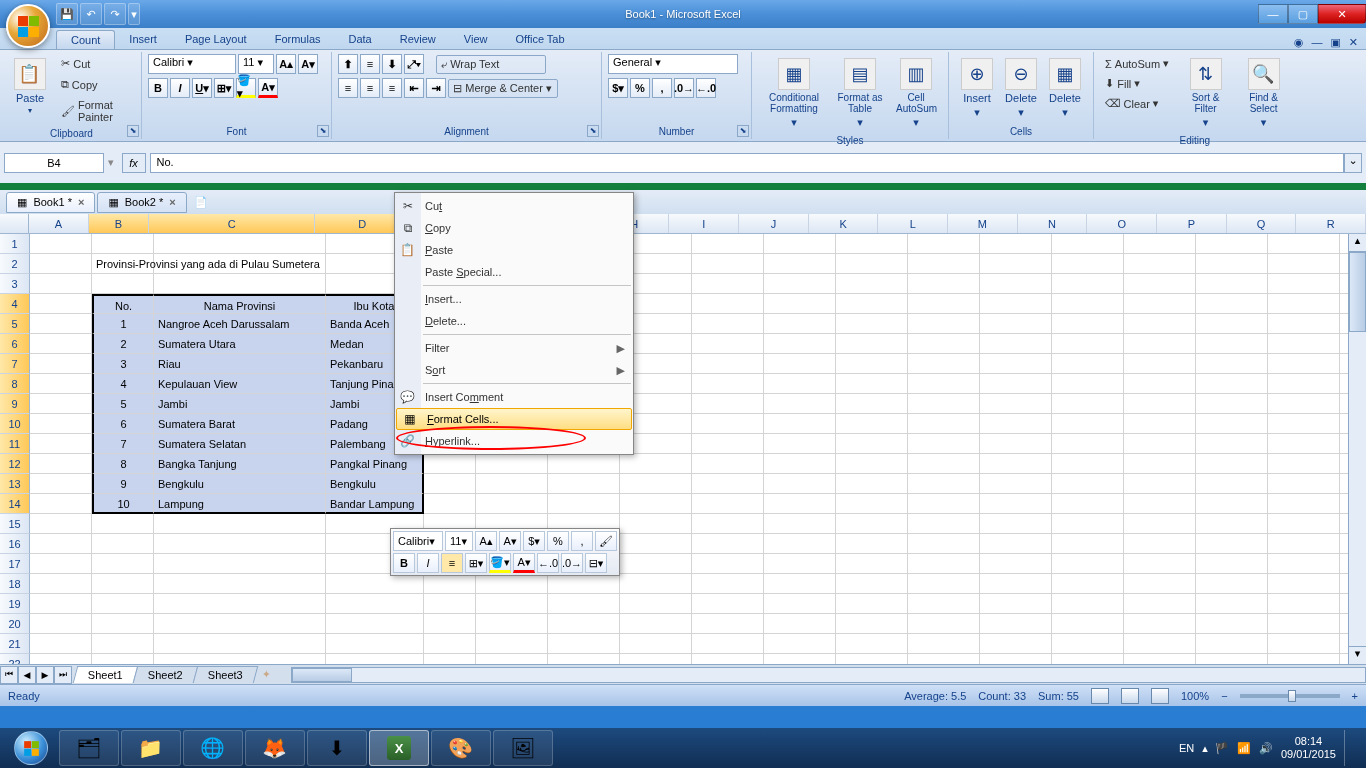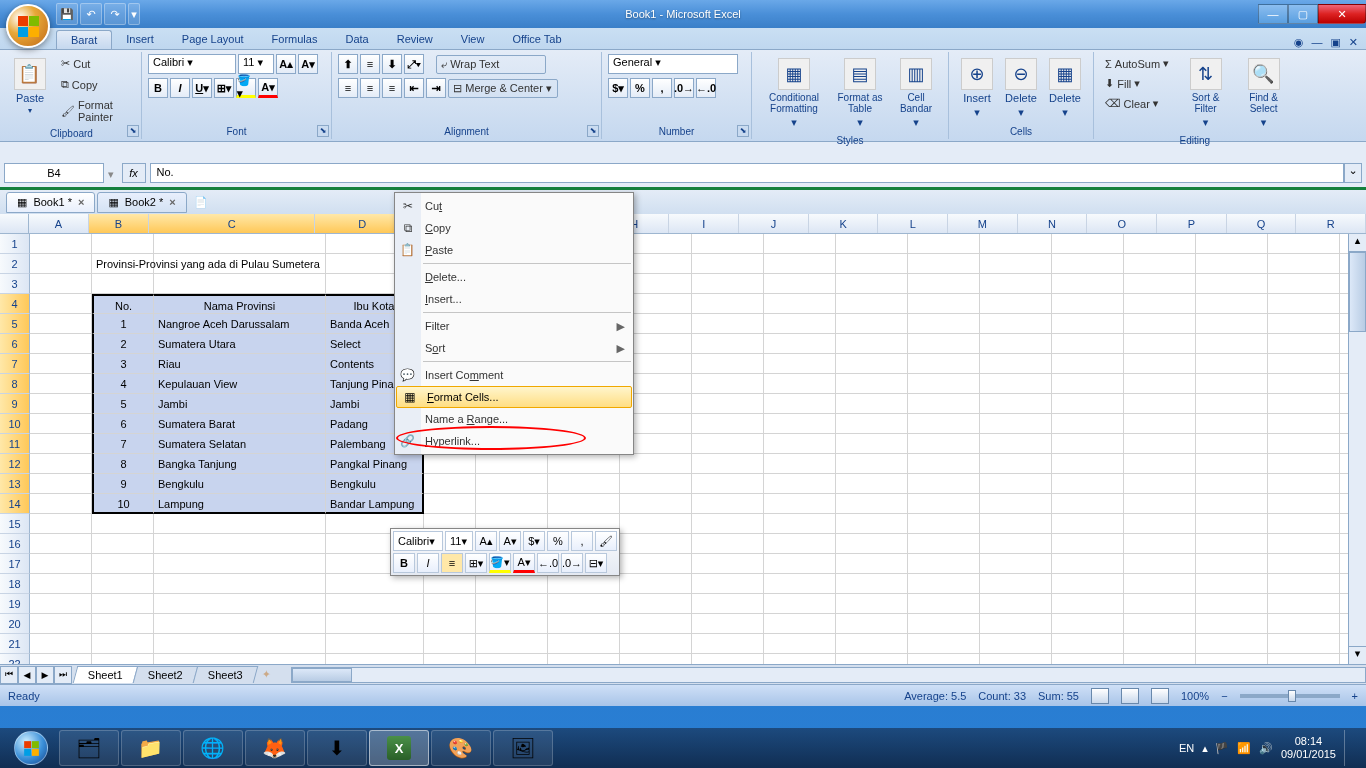--- a/index.html
+++ b/index.html
@@ -34,21 +34,21 @@
 .grp-label{text-align:center;color:#15428b;font-size:10px;padding-top:2px}
 .grp-dlg{position:absolute;right:2px;bottom:2px;width:12px;height:12px;border:1px solid #8ba8c8;color:#15428b;font-size:8px;text-align:center;line-height:10px}
 .rbtn{padding:2px 4px;color:#333;display:flex;align-items:center;gap:3px;border:1px solid transparent;border-radius:2px}
 .big-btn{display:flex;flex-direction:column;align-items:center;padding:4px 6px;gap:2px;color:#15428b}
 .big-icon{width:32px;height:32px;background:#f0f0f0;border:1px solid #ccc;display:flex;align-items:center;justify-content:center;font-size:18px}
 .font-row{display:flex;gap:2px;align-items:center}
 .font-sel{border:1px solid #8ba8c8;background:#fff;padding:1px 4px;height:20px}
 .mini-btn{width:20px;height:20px;border:1px solid #8ba8c8;background:linear-gradient(#fff,#e4ecf7);display:flex;align-items:center;justify-content:center;font-weight:bold}
 
 
-.fbar{height:48px;background:#e4ecf7;border-bottom:3px solid #15803d;display:flex;align-items:flex-end;padding:4px}
+.fbar{height:48px;background:#e4ecf7;border-bottom:7px solid #15803d;display:flex;align-items:center;padding:4px}
 .namebox{width:100px;border:1px solid #8ba8c8;background:#fff;padding:2px 4px;height:20px;text-align:center}
 .fx{width:24px;height:20px;border:1px solid #8ba8c8;background:#e4ecf7;display:flex;align-items:center;justify-content:center;font-style:italic;margin:0 4px}
 .formula{flex:1;border:1px solid #8ba8c8;background:#fff;padding:2px 6px;height:20px}
 
 
 .wbtabs{height:24px;background:linear-gradient(#e4ecf7,#d0dff0);display:flex;align-items:center;padding:0 6px;gap:2px}
 .wbtab{padding:3px 10px;background:linear-gradient(#fff,#e8effc);border:1px solid #8ba8c8;border-radius:3px 3px 0 0;display:flex;gap:6px;align-items:center}
 .wbtab .x{color:#666;font-weight:bold}
 .wbtab.inactive{background:linear-gradient(#e8effc,#d4e2f4)}
 
@@ -129,21 +129,21 @@
   <div class="title-text">Book1 - Microsoft Excel</div>
   <div class="win-controls">
     <div class="win-btn min">—</div>
     <div class="win-btn max">▢</div>
     <div class="win-btn close">✕</div>
   </div>
 </div>
 
 <div class="tabs">
   <div id="ribbon-tabs-holder" style="display:flex">
-      <div class="tab active">Barat</div>
+      <div class="tab active">Count</div>
       <div class="tab">Insert</div>
       <div class="tab">Page Layout</div>
       <div class="tab">Formulas</div>
       <div class="tab">Data</div>
       <div class="tab">Review</div>
       <div class="tab">View</div>
       <div class="tab">Office Tab</div>
     </div>
   <div class="tabs-right">
     <span>◉</span>
@@ -243,21 +243,21 @@
       </div>
     </div>
     <div class="grp-label">Number</div>
     <div class="grp-dlg">⬊</div>
   </div>
 
   <div class="grp" style="display:flex;flex-direction:column">
     <div style="display:flex">
       <div class="big-btn"><div class="big-icon">▦</div><span style="font-size:10px;width:60px;text-align:center">Conditional Formatting</span>▾</div>
       <div class="big-btn"><div class="big-icon">▤</div><span style="font-size:10px;width:48px;text-align:center">Format as Table</span>▾</div>
-      <div class="big-btn"><div class="big-icon">▥</div><span style="font-size:10px;width:40px;text-align:center">Cell Bandar</span>▾</div>
+      <div class="big-btn"><div class="big-icon">▥</div><span style="font-size:10px;width:40px;text-align:center">Cell AutoSum</span>▾</div>
     </div>
     <div class="grp-label">Styles</div>
   </div>
 
   <div class="grp">
     <div style="display:flex">
       <div class="big-btn"><div class="big-icon">⊕</div><span>Insert</span>▾</div>
       <div class="big-btn"><div class="big-icon">⊖</div><span>Delete</span>▾</div>
       <div class="big-btn"><div class="big-icon">▦</div><span>Delete</span>▾</div>
     </div>
@@ -446,41 +446,41 @@
         <div class="cell" style="width: 72px;"></div>
         <div class="cell" style="width: 72px;"></div>
         <div class="cell" style="width: 72px;"></div>
         <div class="cell" style="width: 72px;"></div>
         <div class="cell" style="width: 72px;"></div>
       </div>
       <div class="row">
         <div class="cell" style="width: 62px;"></div>
         <div class="cell sel" style="width: 62px; text-align: center; border-left: 2px solid rgb(0, 0, 0);">2</div>
         <div class="cell sel" style="width: 172px;">Sumatera Utara</div>
-        <div class="cell sel" style="width: 98px; border-right: 2px solid rgb(0, 0, 0);">Select</div>
+        <div class="cell sel" style="width: 98px; border-right: 2px solid rgb(0, 0, 0);">Medan</div>
         <div class="cell" style="width: 52px;"></div>
         <div class="cell" style="width: 72px;"></div>
         <div class="cell" style="width: 72px;"></div>
         <div class="cell" style="width: 72px;"></div>
         <div class="cell" style="width: 72px;"></div>
         <div class="cell" style="width: 72px;"></div>
         <div class="cell" style="width: 72px;"></div>
         <div class="cell" style="width: 72px;"></div>
         <div class="cell" style="width: 72px;"></div>
         <div class="cell" style="width: 72px;"></div>
         <div class="cell" style="width: 72px;"></div>
         <div class="cell" style="width: 72px;"></div>
         <div class="cell" style="width: 72px;"></div>
         <div class="cell" style="width: 72px;"></div>
       </div>
       <div class="row">
         <div class="cell" style="width: 62px;"></div>
         <div class="cell sel" style="width: 62px; text-align: center; border-left: 2px solid rgb(0, 0, 0);">3</div>
         <div class="cell sel" style="width: 172px;">Riau</div>
-        <div class="cell sel" style="width: 98px; border-right: 2px solid rgb(0, 0, 0);">Contents</div>
+        <div class="cell sel" style="width: 98px; border-right: 2px solid rgb(0, 0, 0);">Pekanbaru</div>
         <div class="cell" style="width: 52px;"></div>
         <div class="cell" style="width: 72px;"></div>
         <div class="cell" style="width: 72px;"></div>
         <div class="cell" style="width: 72px;"></div>
         <div class="cell" style="width: 72px;"></div>
         <div class="cell" style="width: 72px;"></div>
         <div class="cell" style="width: 72px;"></div>
         <div class="cell" style="width: 72px;"></div>
         <div class="cell" style="width: 72px;"></div>
         <div class="cell" style="width: 72px;"></div>
@@ -803,47 +803,47 @@
       <span>Cu<u>t</u></span>
     </div>
     <div class="ctx-item">
       <span class="ctx-icon">⧉</span>
       <span><u>C</u>opy</span>
     </div>
     <div class="ctx-item">
       <span class="ctx-icon">📋</span>
       <span><u>P</u>aste</span>
     </div>
+    <div class="ctx-item">
+      <span>Paste <u>S</u>pecial...</span>
+    </div>
     <div class="ctx-sep"></div>
     <div class="ctx-item">
+      <span><u>I</u>nsert...</span>
+    </div>
+    <div class="ctx-item">
       <span><u>D</u>elete...</span>
-    </div>
-    <div class="ctx-item">
-      <span><u>I</u>nsert...</span>
     </div>
     <div class="ctx-sep"></div>
     <div class="ctx-item">
       <span>Filter</span>
       <span class="ctx-arrow">▶</span>
     </div>
     <div class="ctx-item">
       <span>S<u>o</u>rt</span>
       <span class="ctx-arrow">▶</span>
     </div>
     <div class="ctx-sep"></div>
     <div class="ctx-item">
       <span class="ctx-icon">💬</span>
       <span>Insert Co<u>m</u>ment</span>
     </div>
     <div class="ctx-item hl">
       <span class="ctx-icon">▦</span>
       <span><u>F</u>ormat Cells...</span>
-    </div>
-    <div class="ctx-item">
-      <span>Name a <u>R</u>ange...</span>
     </div>
     <div class="ctx-item">
       <span class="ctx-icon">🔗</span>
       <span><u>H</u>yperlink...</span>
     </div>
   </div>
 <div class="ellipse"></div>
 
 <div class="minitb">
   <div class="minitb-row">

